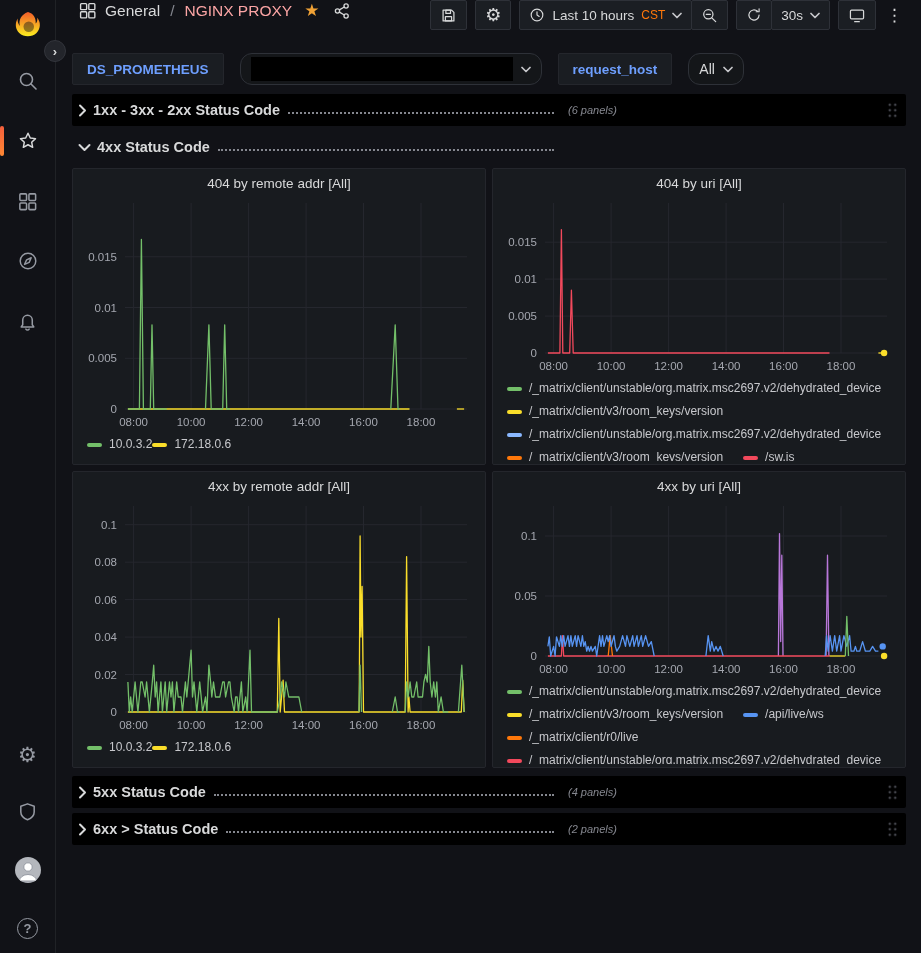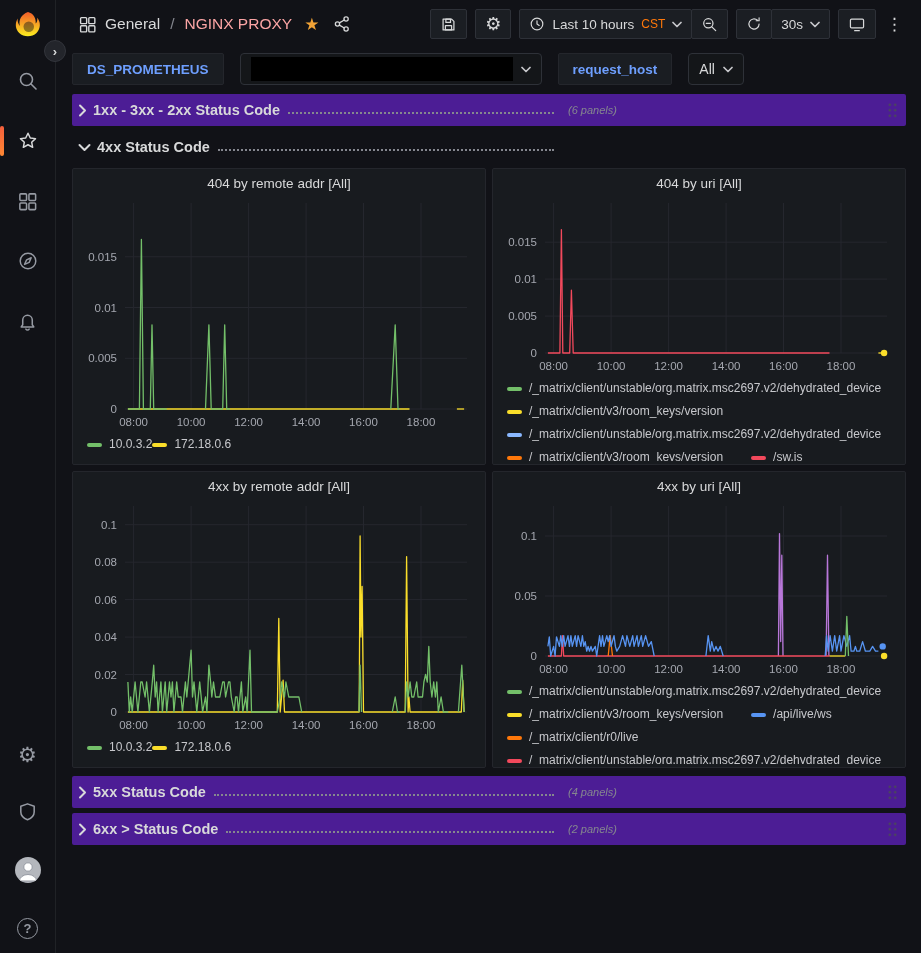--- a/index.html
+++ b/index.html
@@ -16,62 +16,62 @@
   .side-item.active svg { stroke:#D8D9DA; }
   .side-bottom { margin-top:auto; display:flex; flex-direction:column; align-items:center; gap:24px; }
   .expand-toggle { position:absolute; top:40px; right:-11px; width:22px; height:22px; border-radius:50%; background:#23252B; border:1px solid #33353C; color:#D8D9DA; display:flex; align-items:center; justify-content:center; font-size:13px; font-weight:bold; z-index:5; cursor:pointer; }
   .avatar-circle { width:26px; height:26px; border-radius:50%; background:#B4B7BD; display:flex; align-items:end; justify-content:center; overflow:hidden; }
   .gear-glyph { font-size:21px; line-height:1; color:#969AA3; }
   .help-circle { width:21px; height:21px; border-radius:50%; border:1.6px solid #969AA3; color:#969AA3; font-size:13px; font-weight:bold; display:flex; align-items:center; justify-content:center; }
 
   
   .main { flex:1; display:flex; flex-direction:column; min-width:0; }
 
-  .topnav { height:48px; display:flex; align-items:center; padding:0 16px 0 22px; }
+  .topnav { height:48px; display:flex; align-items:flex-start; padding:0 16px 0 22px; }
   .breadcrumb { display:flex; align-items:center; gap:8px; font-size:15.5px; }
   .crumb-section { color:#D8D9DA; }
   .crumb-sep { color:#85878F; margin:0 2px; }
   .crumb-title { color:#fca5a5; }
   .star-fav { color:#F0A236; font-size:17px; margin-left:4px; }
   .nav-actions { margin-left:auto; display:flex; align-items:center; gap:8px; }
   .btn { height:30px; min-width:34px; display:inline-flex; align-items:center; justify-content:center; gap:7px; background:#1B1E23; border:1px solid #2E3138; border-radius:2px; color:#D8D9DA; font-size:13.5px; padding:0 9px; cursor:pointer; white-space:nowrap; }
   .btn-group { display:inline-flex; }
   .btn-group .btn + .btn { margin-left:-1px; }
   .tz { color:#FF780A; font-size:12px; font-weight:normal; }
   .kebab { background:transparent; border:none; font-size:17px; min-width:20px; padding:0 2px; }
   .iconline { stroke:#D8D9DA; fill:none; stroke-width:1.6; stroke-linecap:round; stroke-linejoin:round; }
 
   .subnav { height:42px; display:flex; align-items:center; gap:16px; padding:0 16px; }
   .var-label { height:32px; display:flex; align-items:center; padding:0 14px; background:#1A1D22; border:1px solid #24262C; border-radius:2px; color:#6E9FFF; font-size:13.5px; font-weight:bold; }
-  .var-select { height:32px; display:flex; align-items:center; gap:8px; padding:0 10px; background:#141619; border:1px solid #2E3138; border-radius:4px; font-size:14px; color:#D8D9DA; cursor:pointer; }
+  .var-select { height:32px; display:flex; align-items:center; gap:8px; padding:0 10px; background:#141619; border:1px solid #2E3138; border-radius:12px; font-size:14px; color:#D8D9DA; cursor:pointer; }
   .redacted-box { width:262px; height:24px; background:#000; }
   .chev { stroke:#C7C8CC; fill:none; stroke-width:1.7; stroke-linecap:round; stroke-linejoin:round; }
 
   
   .dash { flex:1; padding:4px 15px 0 16px; overflow:hidden; }
   .row-header { height:32px; display:flex; align-items:center; margin-bottom:5px; border-radius:2px; padding:0 8px 0 6px; cursor:pointer; }
-  .row-header.collapsed { background:#4c1d95; }
+  .row-header.collapsed { background:#000000; }
   .row-left { display:flex; align-items:center; flex:0 0 478px; min-width:0; }
   .row-chev { margin-right:6px; display:flex; }
   .row-chev svg { stroke:#D8D9DA; fill:none; stroke-width:2; stroke-linecap:round; stroke-linejoin:round; }
   .row-title { font-size:14.5px; font-weight:bold; color:#D8D9DA; white-space:nowrap; }
   .row-dots { flex:1; border-bottom:2px dotted #85878F; height:10px; margin:0 2px 3px 8px; }
   .row-badge { font-size:11px; font-style:italic; color:#85878F; margin-left:12px; white-space:nowrap; }
   .row-drag { margin-left:auto; width:11px; height:17px; background:radial-gradient(circle, #4A4C53 1.3px, transparent 1.5px); background-size:5.5px 5.5px; opacity:.9; }
 
   .panels { display:grid; grid-template-columns:1fr 1fr; gap:6px; margin-bottom:8px; }
   .panel { height:297px; background:#181B1F; border:1px solid #24262C; border-radius:2px; padding:0 8px; overflow:hidden; }
   .panel-title { height:28px; display:flex; align-items:center; justify-content:center; font-size:13.5px; font-weight:500; color:#D8D9DA; cursor:pointer; }
   svg.chart { display:block; }
   svg.chart text { fill:#A4A7AF; font-size:11.5px; font-family:"Liberation Sans",sans-serif; }
   svg.chart .tx { text-anchor:middle; }
   svg.chart .ty { text-anchor:end; }
   svg.chart line.grid { stroke:#25272E; stroke-width:1; }
   .legend { display:flex; flex-wrap:wrap; font-size:12px; color:#C7C8CC; padding-left:6px; line-height:23px; }
-  .legend.multi { height:84px; overflow:hidden; column-gap:28px; }
+  .legend.multi { height:84px; overflow:hidden; column-gap:20px; }
   .legend-item { display:inline-flex; align-items:center; gap:7px; white-space:nowrap; cursor:pointer; }
   .legend-item i { width:15px; height:4px; border-radius:2px; display:inline-block; flex:0 0 15px; }
 </style>
 </head>
 <body>
 
 <div class="app">
 
   <aside class="sidebar">
     <div class="expand-toggle">›</div>

